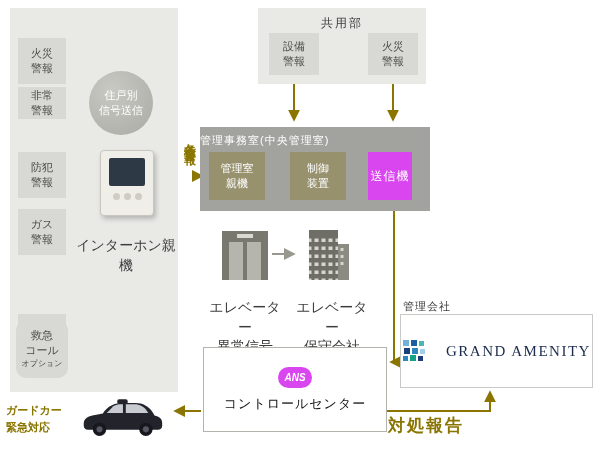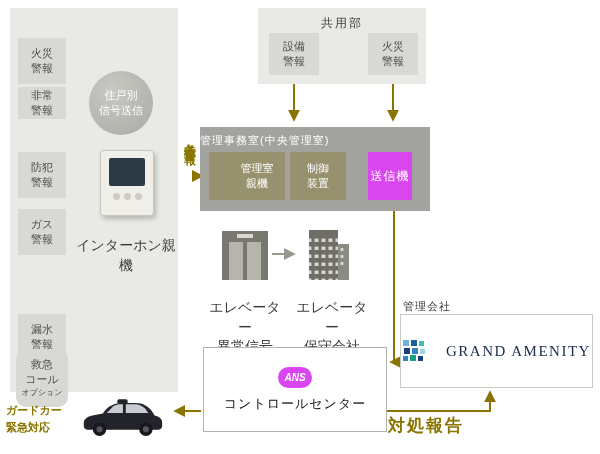--- a/index.html
+++ b/index.html
@@ -70,21 +70,21 @@
 警報</div>
   <div class="abs gbox pre" style="left:18px;top:87px;width:48px;height:32px;">非常
 警報</div>
   <div class="abs gbox pre" style="left:18px;top:152px;width:48px;height:46px;">防犯
 警報</div>
   <div class="abs gbox pre" style="left:18px;top:209px;width:48px;height:46px;">ガス
 警報</div>
   <div class="abs gbox pre" style="left:18px;top:266px;width:48px;height:46px;margin-top:48px;">漏水
 警報</div>
 
-  <div class="abs gbox" style="left:16px;top:320px;width:52px;height:58px;border-radius:10px;flex-direction:column;gap:1px;margin-top:29px;">
+  <div class="abs gbox" style="left:16px;top:320px;width:52px;height:58px;border-radius:10px;flex-direction:column;gap:1px;">
     <span class="pre">救急
 コール</span>
     <span style="font-size:8px;">オプション</span>
   </div>
 
   <div class="abs circle pre" style="left:89px;top:71px;width:64px;height:64px;">住戸別
 信号送信</div>
 
   <div class="abs intercom" style="left:100px;top:150px;width:52px;height:64px;">
     <div class="intercom-screen"></div>
@@ -98,21 +98,21 @@
 
   <div class="abs panel" style="left:258px;top:8px;width:168px;height:76px;"></div>
   <div class="abs panel-title" style="left:258px;top:15px;width:168px;">共用部</div>
   <div class="abs gbox pre" style="left:269px;top:33px;width:50px;height:42px;">設備
 警報</div>
   <div class="abs gbox pre" style="left:368px;top:33px;width:50px;height:42px;">火災
 警報</div>
 
   <div class="abs" style="left:200px;top:127px;width:230px;height:84px;background:#a2a29f;"></div>
   <div class="abs office-title" style="left:200px;top:133px;width:230px;">管理事務室(中央管理室)</div>
-  <div class="abs obox pre" style="left:209px;top:152px;width:56px;height:48px;padding-left:20px;">管理室
+  <div class="abs obox pre" style="left:209px;top:152px;width:56px;height:48px;">管理室
 親機</div>
   <div class="abs obox pre" style="left:290px;top:152px;width:56px;height:48px;">制御
 装置</div>
   <div class="abs obox" style="left:368px;top:152px;width:44px;height:48px;background:#d946ef;font-size:12px;letter-spacing:1px;">送信機</div>
 
   <div class="abs vlabel" style="left:181px;top:134px;height:76px;">各種警報</div>
 
   <svg class="abs" style="left:222px;top:228px;" width="46" height="52" viewBox="0 0 46 52">
     <rect x="0" y="3" width="46" height="49" fill="#78786f"></rect>
     <rect x="15" y="6" width="16" height="4" fill="#d9d9d2"></rect>

